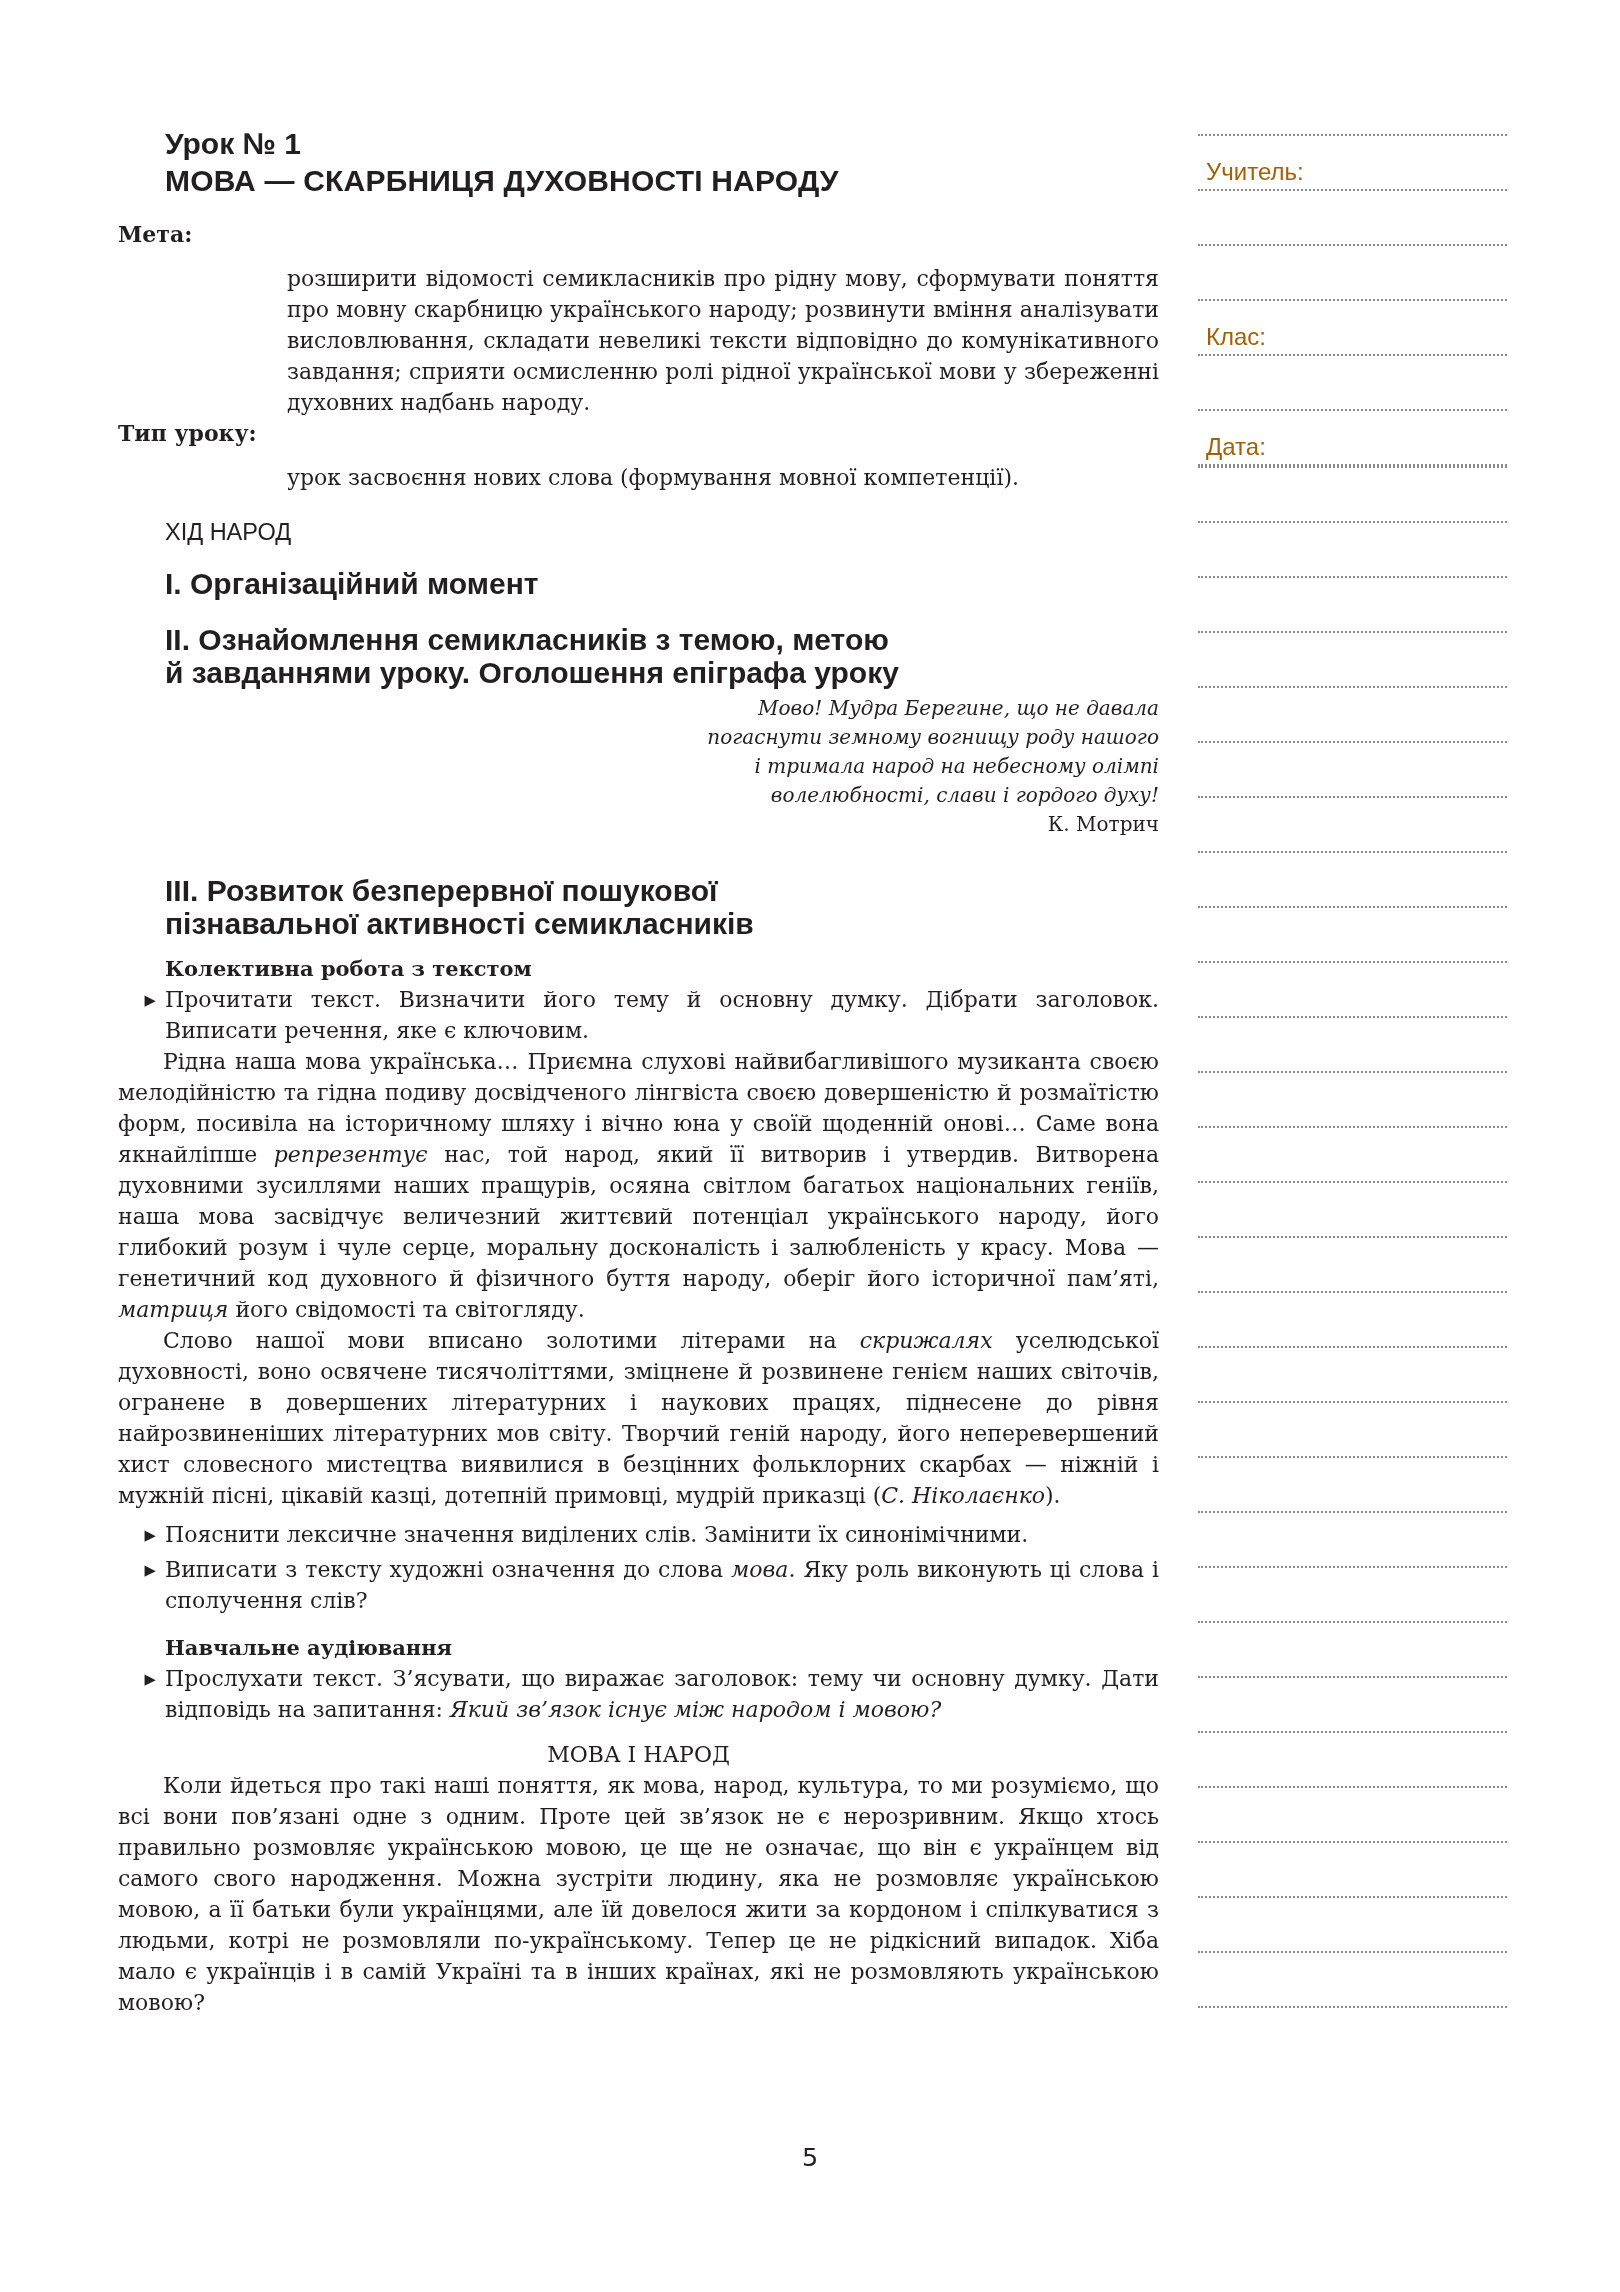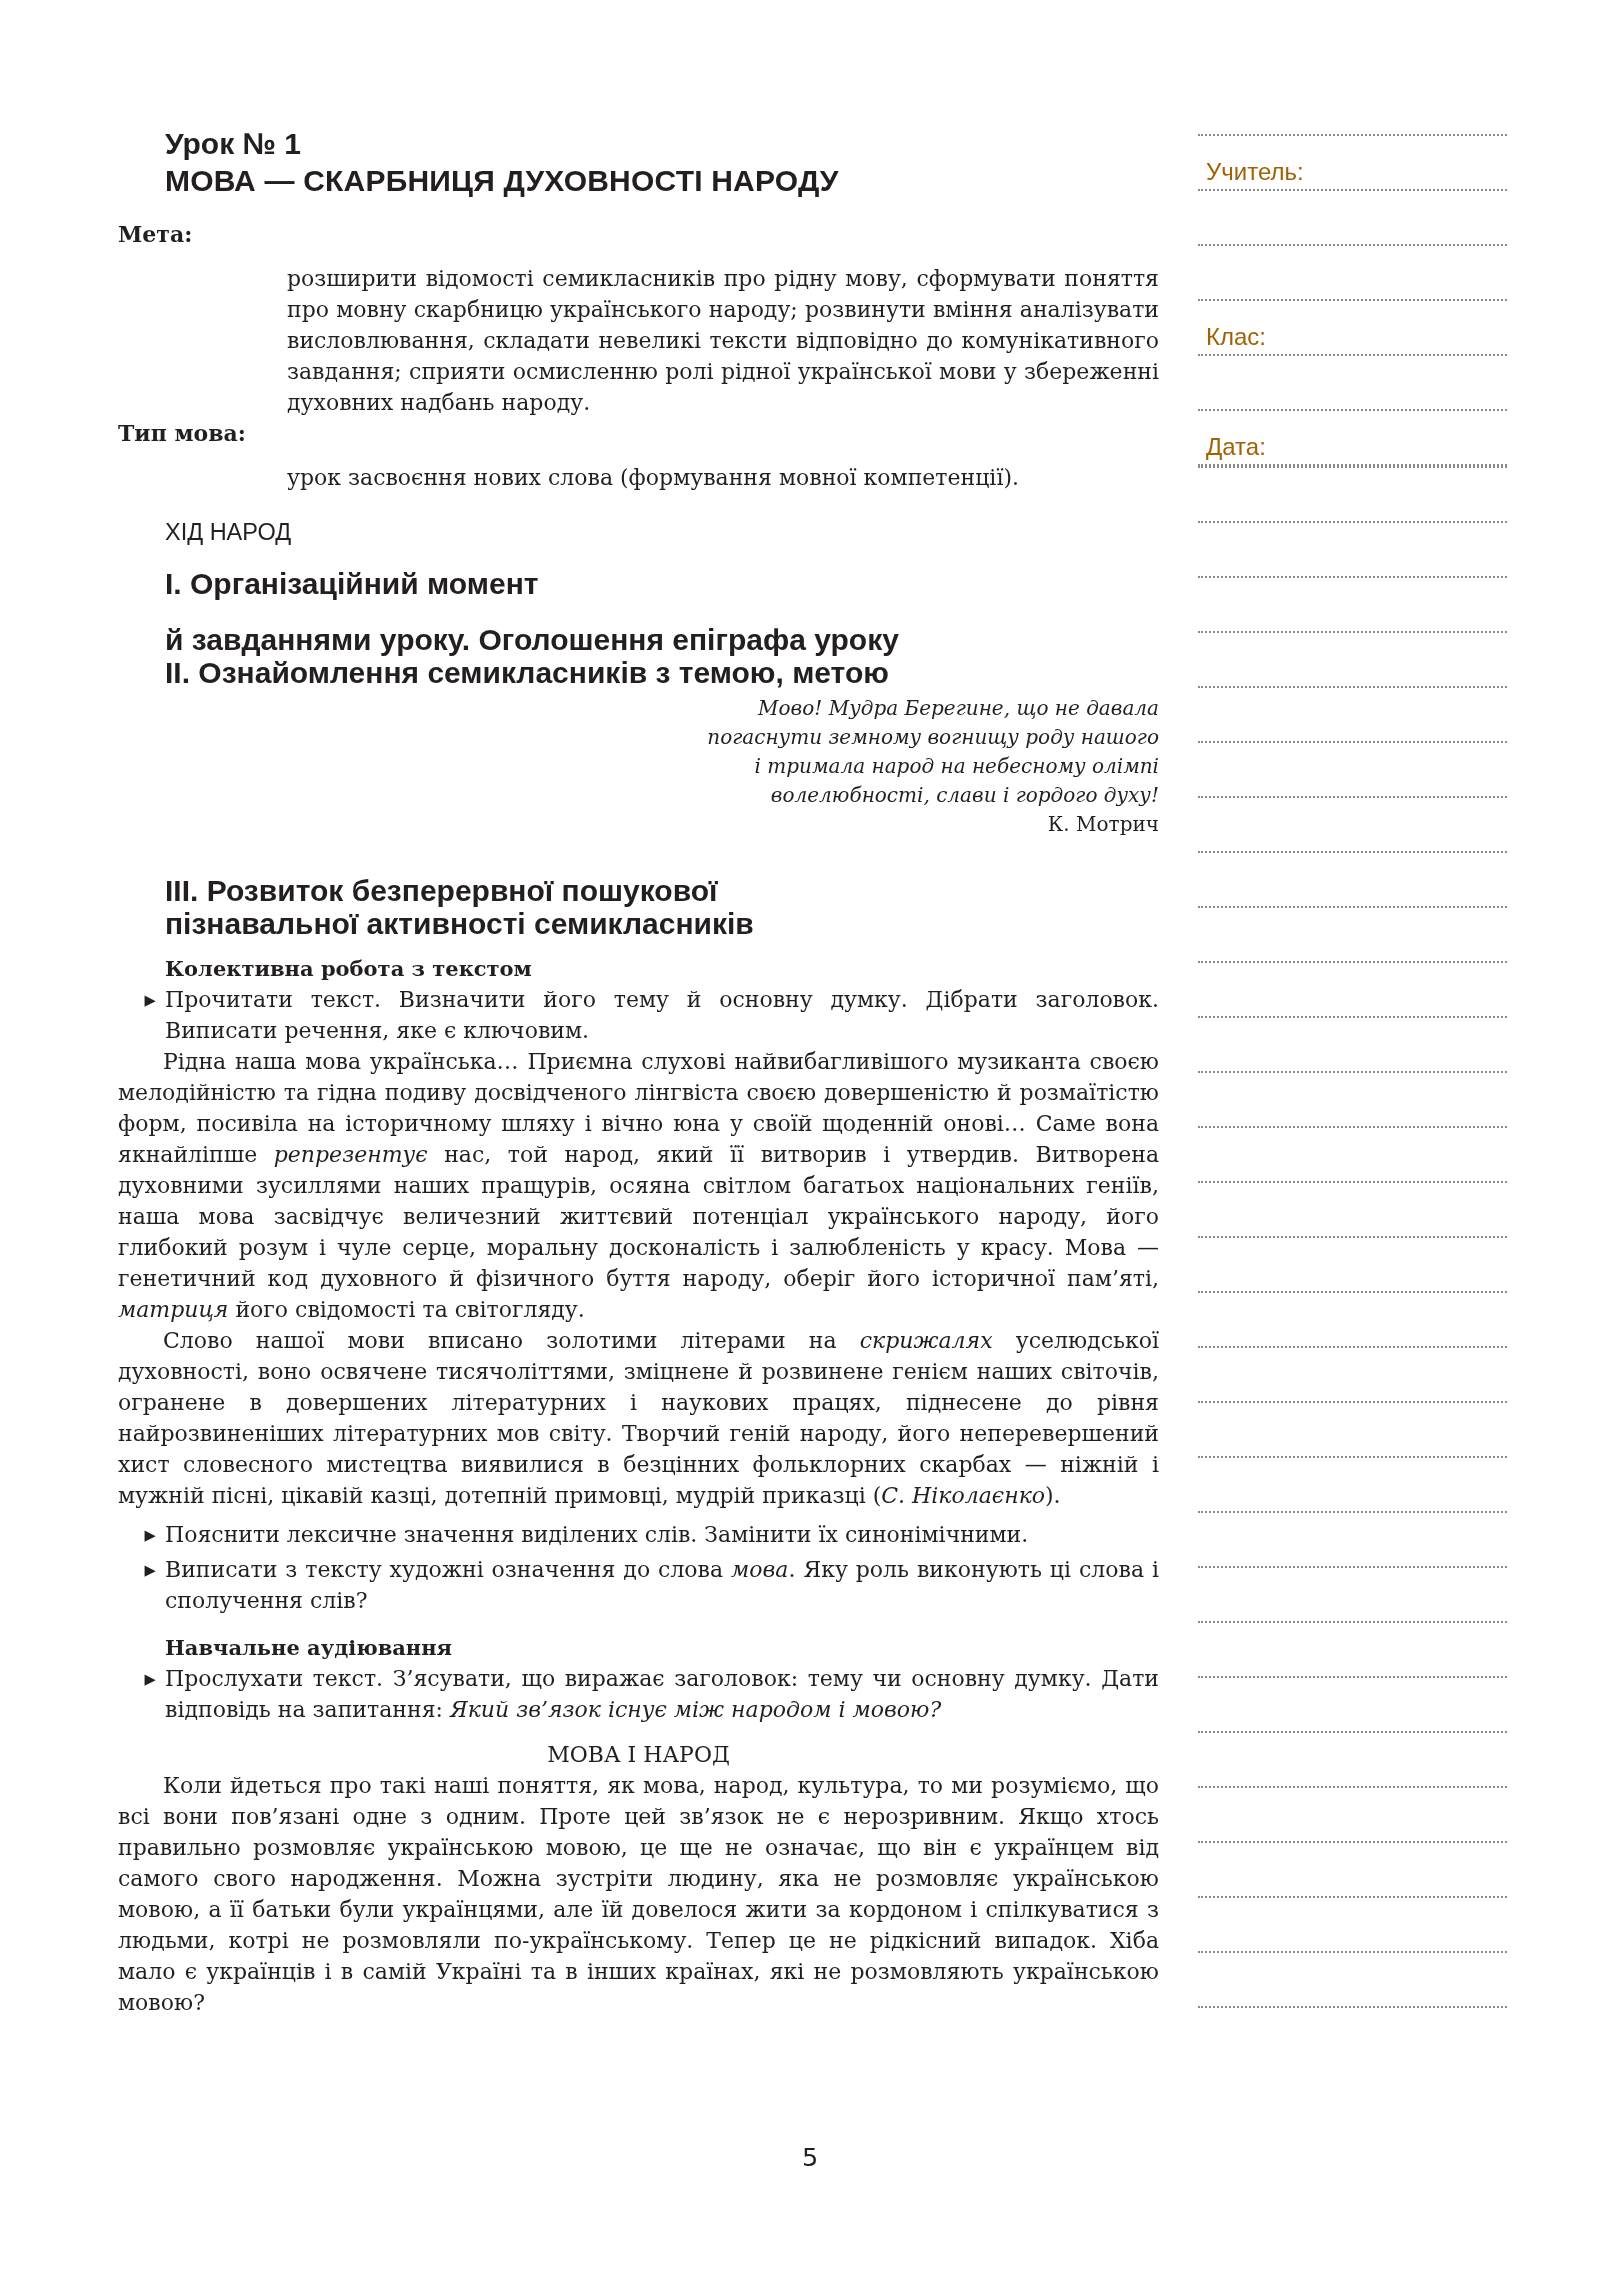--- a/index.html
+++ b/index.html
@@ -43,31 +43,31 @@
 
 <div id="main">
   <div class="title-lesson">Урок № 1</div>
   <div class="title-main">МОВА — СКАРБНИЦЯ ДУХОВНОСТІ НАРОДУ</div>
 
   <div class="meta">
     <div class="meta-label">Мета:</div>
     <div class="meta-text">розширити відомості семикласників про рідну мову, сформувати поняття про мовну скарбницю українського народу; розвинути вміння аналізувати висловлювання, складати невеликі тексти відповідно до комунікативного завдання; сприяти осмисленню ролі рідної української мови у збереженні духовних надбань народу.</div>
   </div>
   <div class="meta">
-    <div class="meta-label">Тип мова:</div>
+    <div class="meta-label">Тип уроку:</div>
     <div class="meta-text">урок засвоєння нових слова (формування мовної компетенції).</div>
   </div>
 
   <div class="hid">ХІД НАРОД</div>
 
   <div class="sec s1">I. Організаційний момент</div>
 
   <div class="sec s2">
+    <div>II. Ознайомлення семикласників з темою, метою</div>
     <div>й завданнями уроку. Оголошення епіграфа уроку</div>
-    <div>II. Ознайомлення семикласників з темою, метою</div>
   </div>
 
   <div class="epigraph">
     <div>Мово! Мудра Берегине, що не давала</div>
     <div>погаснути земному вогнищу роду нашого</div>
     <div>і тримала народ на небесному олімпі</div>
     <div>волелюбності, слави і гордого духу!</div>
     <div class="author">К. Мотрич</div>
   </div>
 

